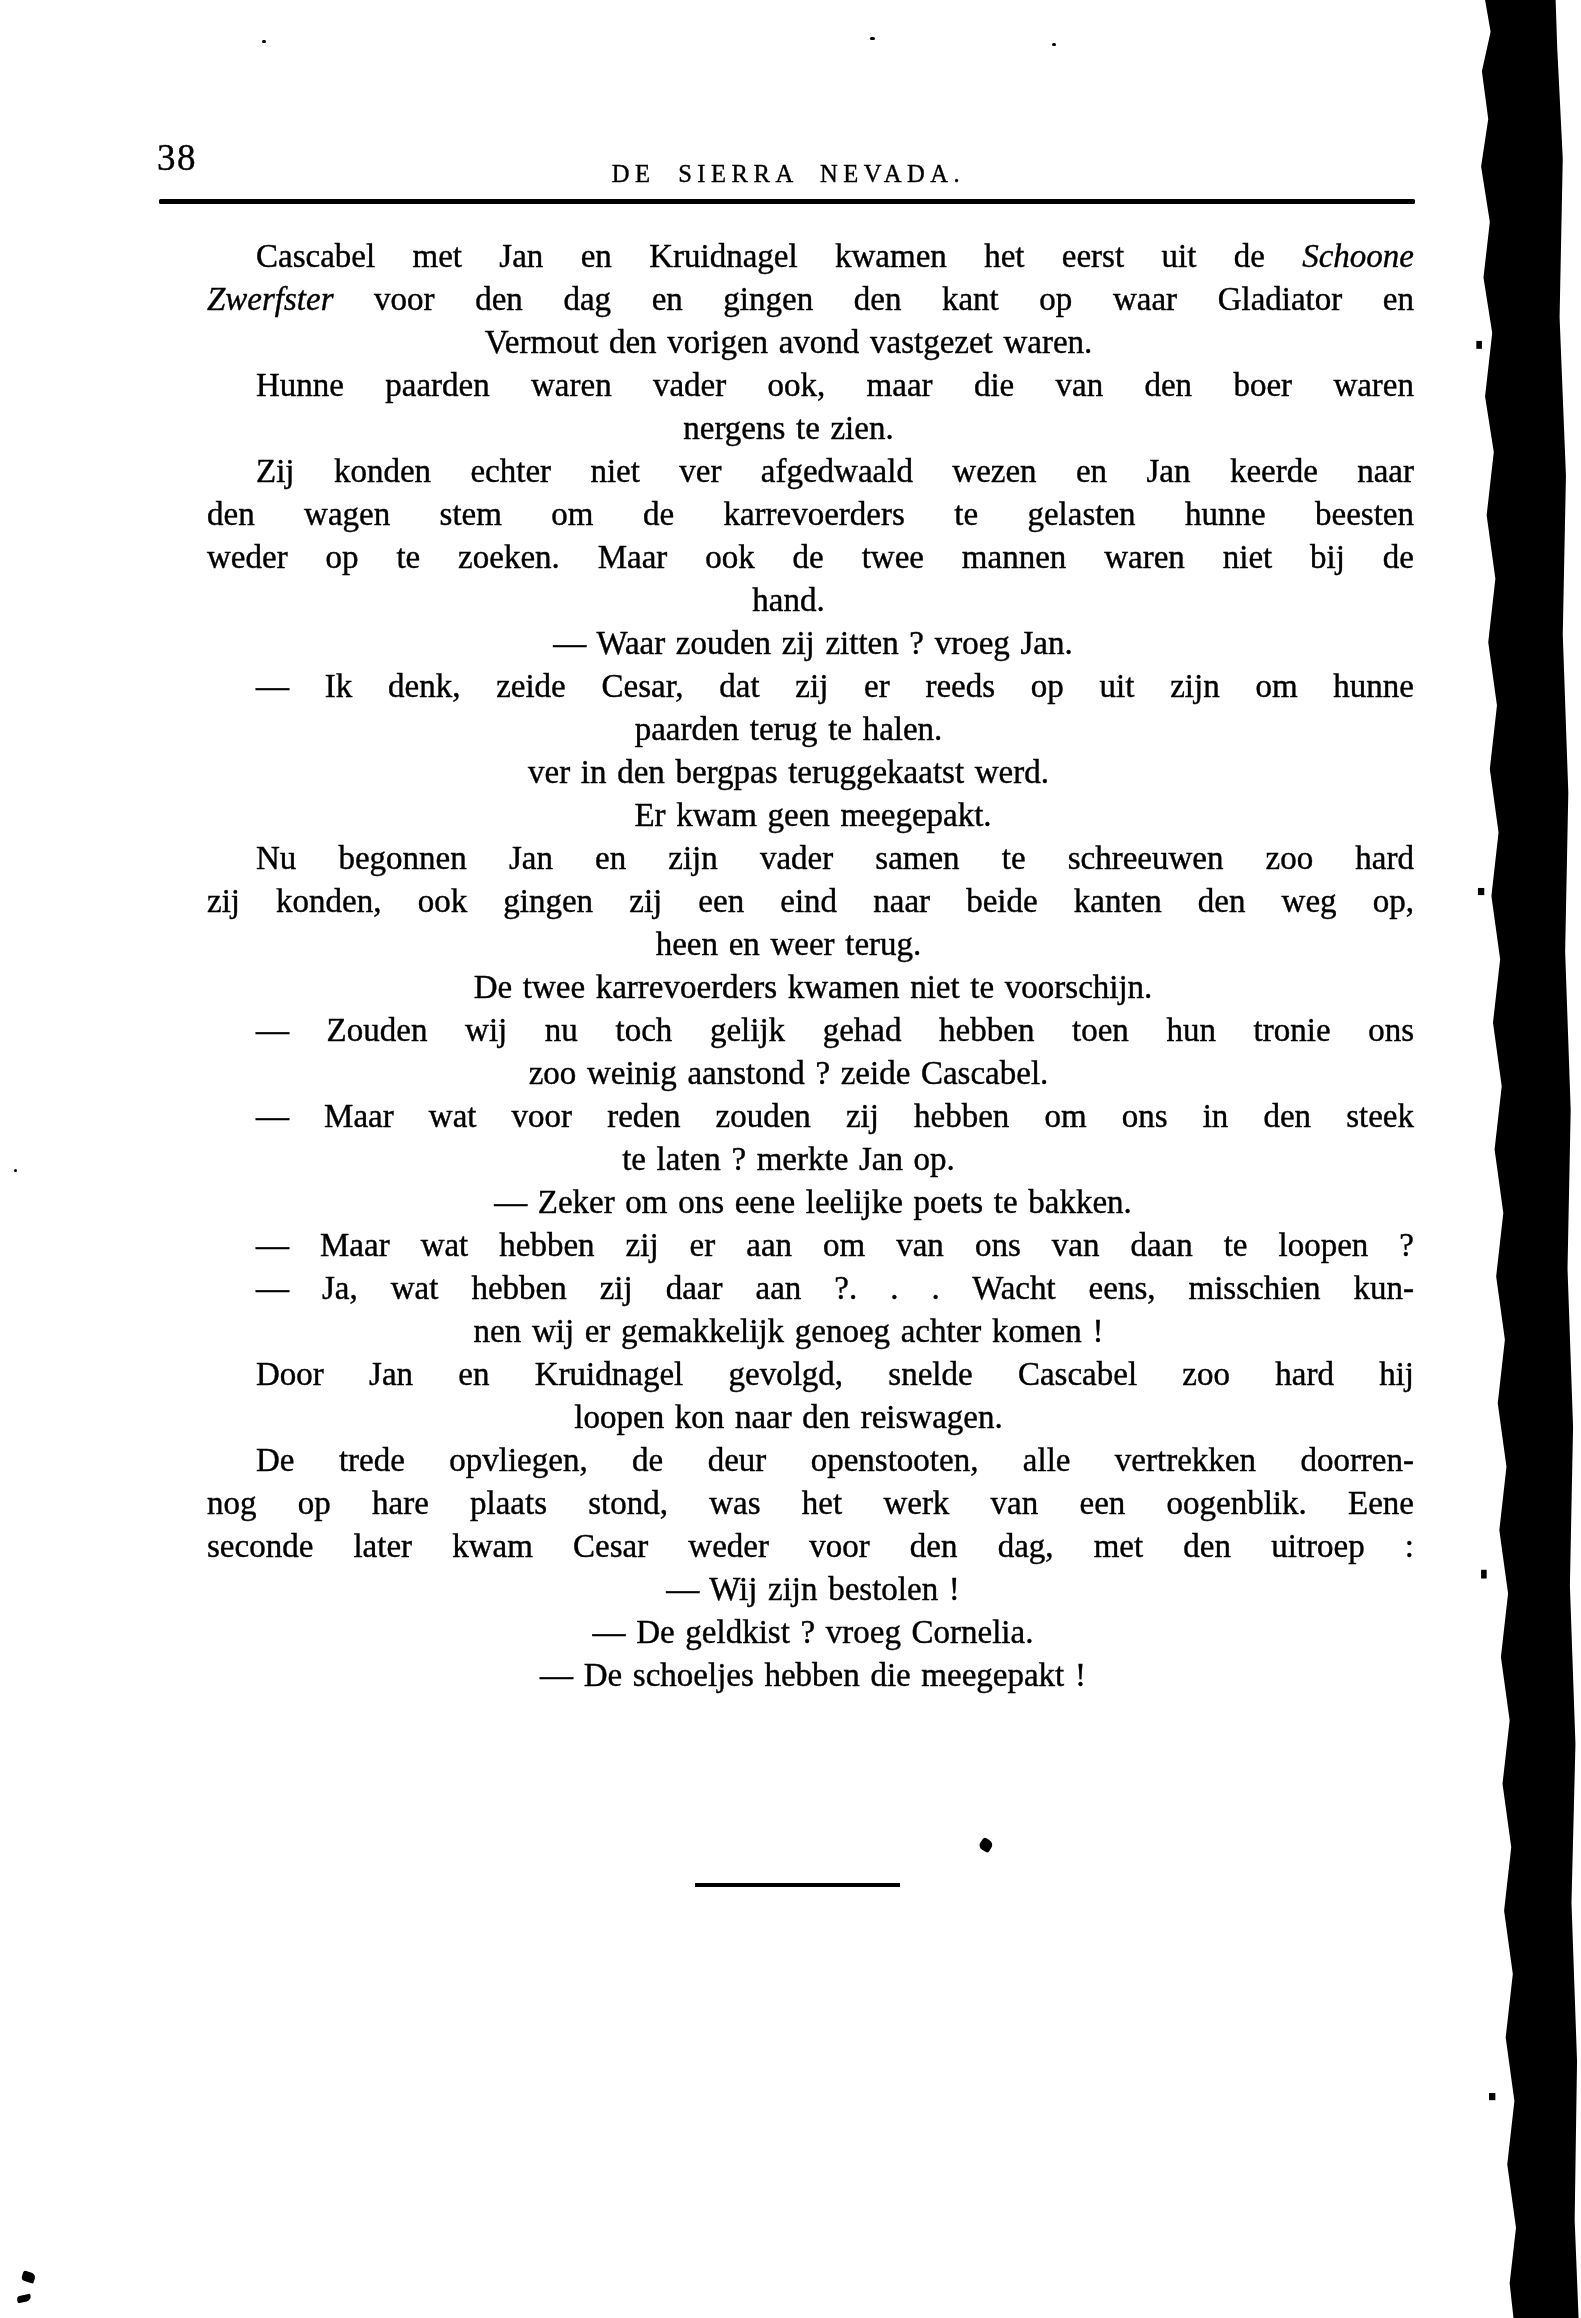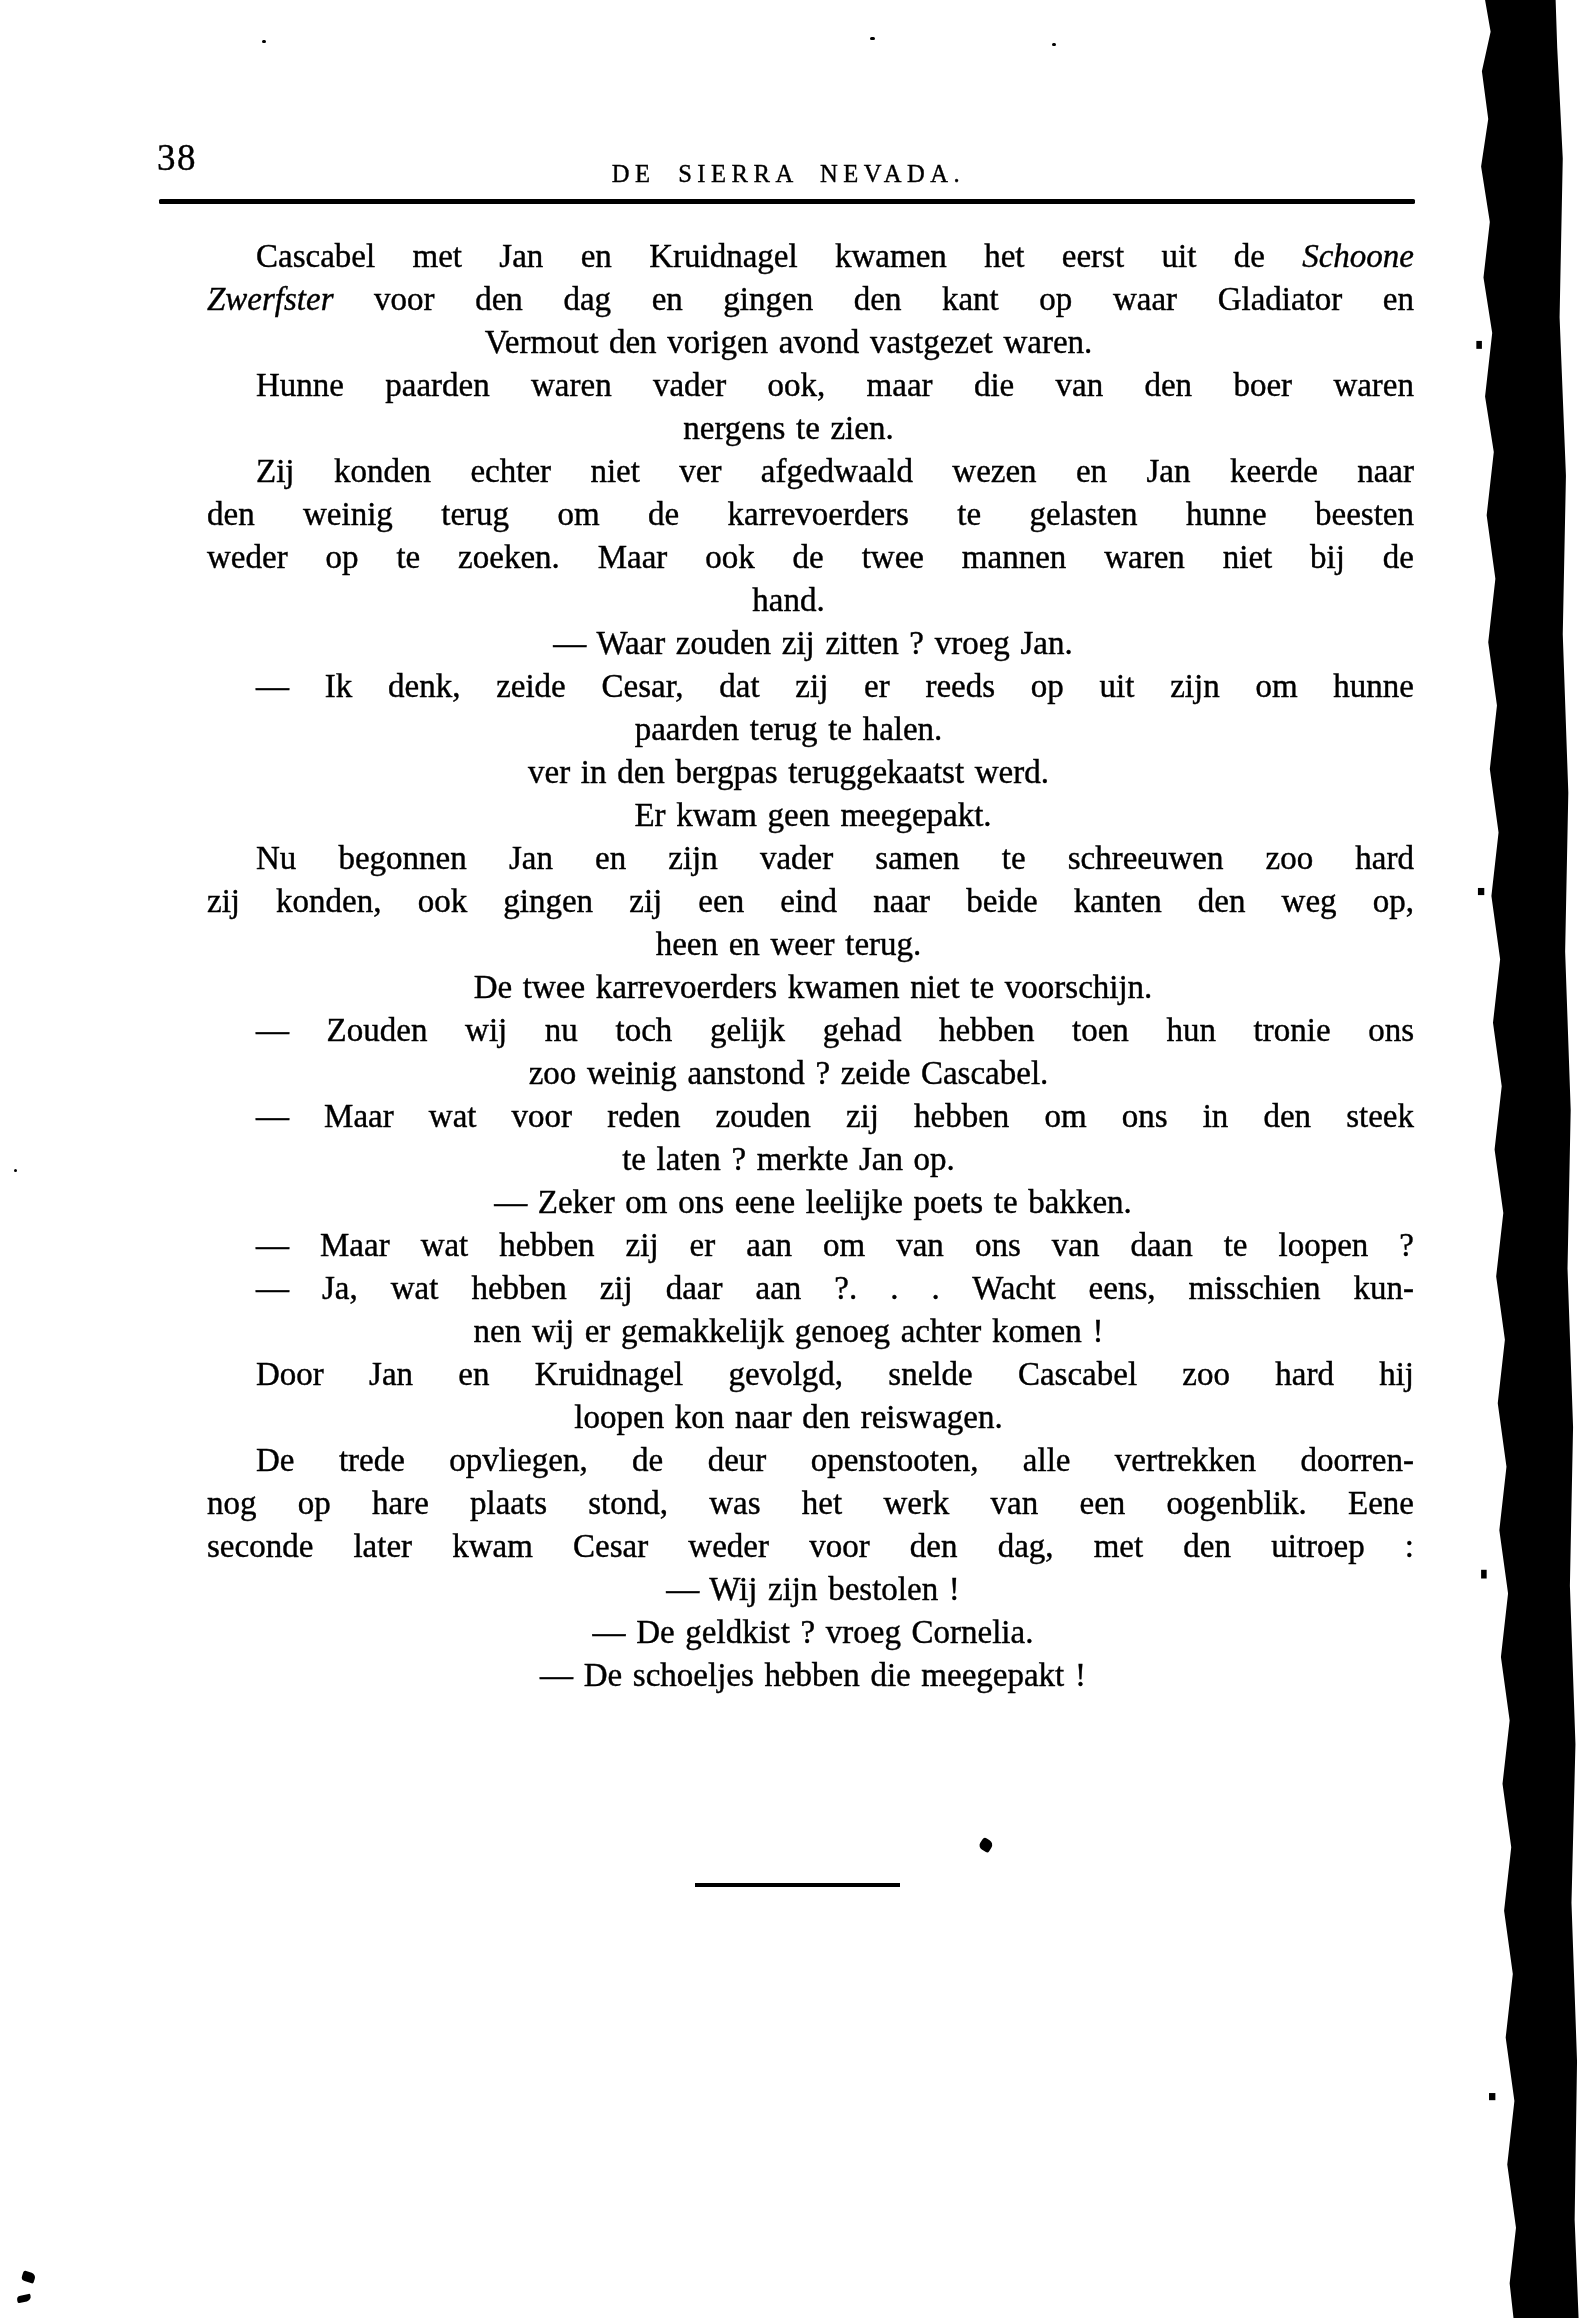--- a/index.html
+++ b/index.html
@@ -57,21 +57,21 @@
 
   <div class="head-rule"></div>
 
   <div class="body-text inked">
       <div class="line ind j"><span>Cascabel met Jan en Kruidnagel kwamen het eerst uit de </span><span class="it">Schoone</span></div>
       <div class="line j"><span class="it">Zwerfster</span><span> voor den dag en gingen den kant op waar Gladiator en</span></div>
       <div class="line"><span>Vermout den vorigen avond vastgezet waren.</span></div>
       <div class="line ind j"><span>Hunne paarden waren vader ook, maar die van den boer waren</span></div>
       <div class="line"><span>nergens te zien.</span></div>
       <div class="line ind j"><span>Zij konden echter niet ver afgedwaald wezen en Jan keerde naar</span></div>
-      <div class="line j"><span>den weinig terug om de karrevoerders te gelasten hunne beesten</span></div>
+      <div class="line j"><span>den wagen stem om de karrevoerders te gelasten hunne beesten</span></div>
       <div class="line j"><span>weder op te zoeken. Maar ook de twee mannen waren niet bij de</span></div>
       <div class="line"><span>hand.</span></div>
       <div class="line ind"><span>— Waar zouden zij zitten ? vroeg Jan.</span></div>
       <div class="line ind j"><span>— Ik denk, zeide Cesar, dat zij er reeds op uit zijn om hunne</span></div>
       <div class="line"><span>paarden terug te halen.</span></div>
       <div class="line"><span>ver in den bergpas teruggekaatst werd.</span></div>
       <div class="line ind"><span>Er kwam geen meegepakt.</span></div>
       <div class="line ind j"><span>Nu begonnen Jan en zijn vader samen te schreeuwen zoo hard</span></div>
       <div class="line j"><span>zij konden, ook gingen zij een eind naar beide kanten den weg op,</span></div>
       <div class="line"><span>heen en weer terug.</span></div>

